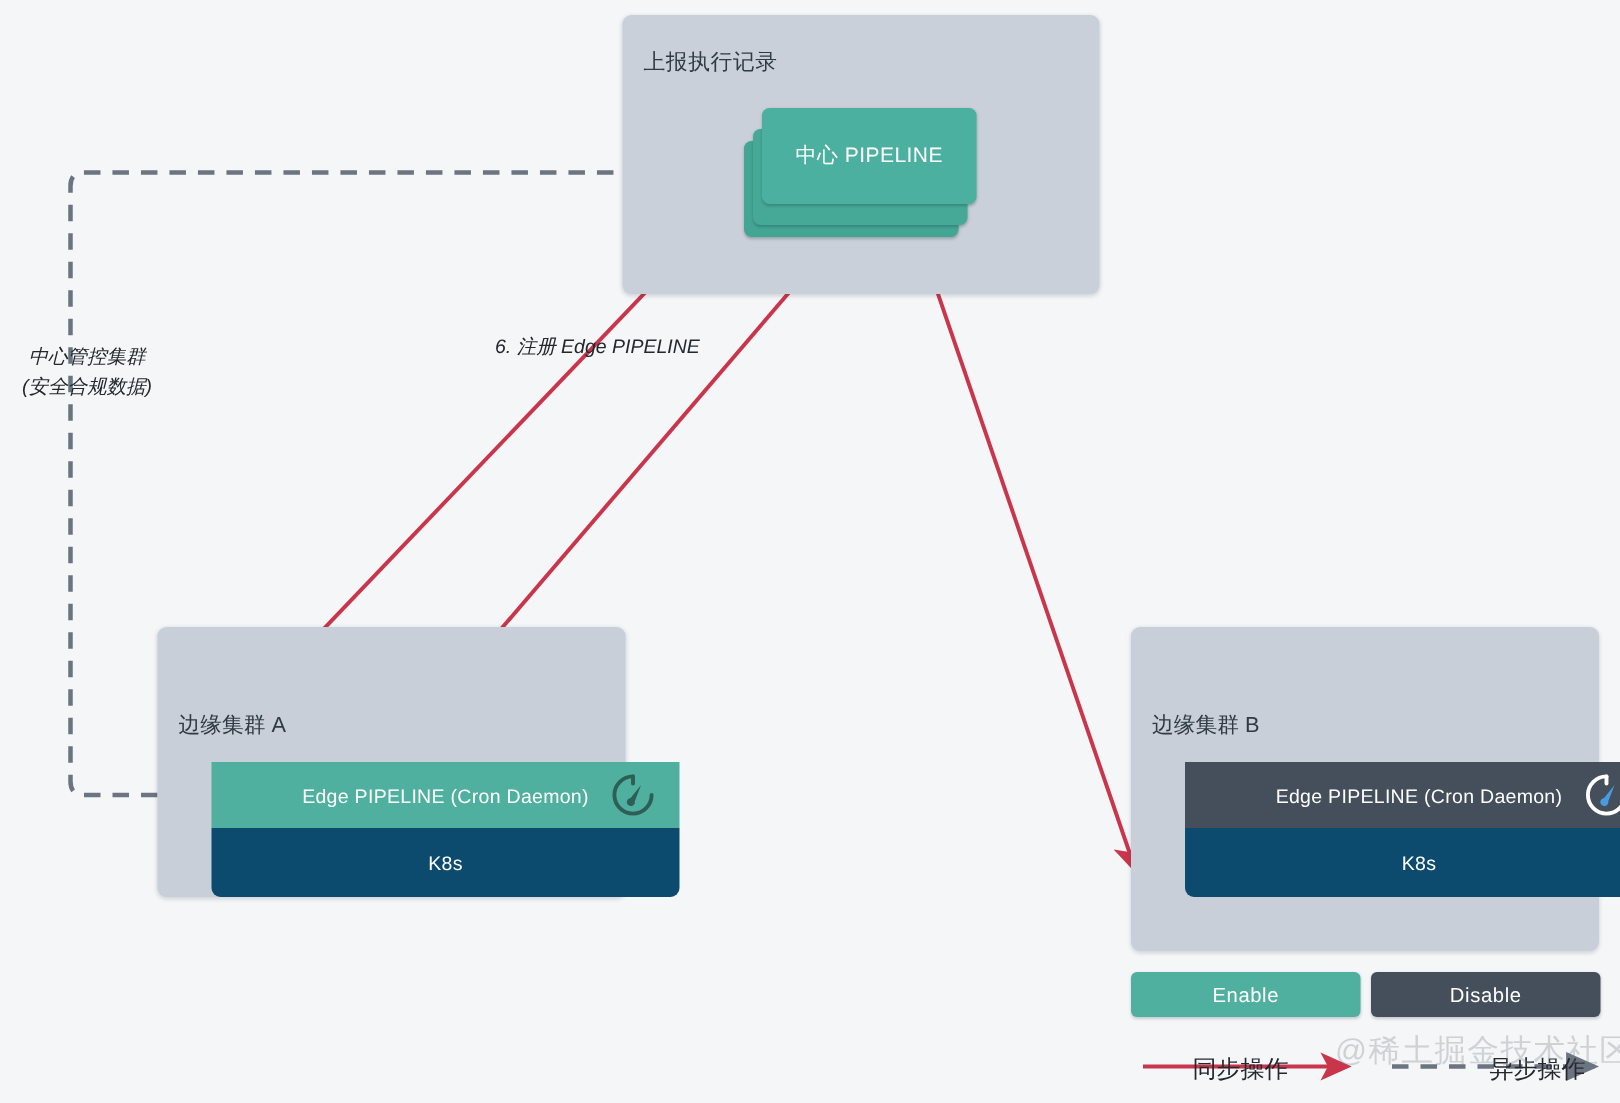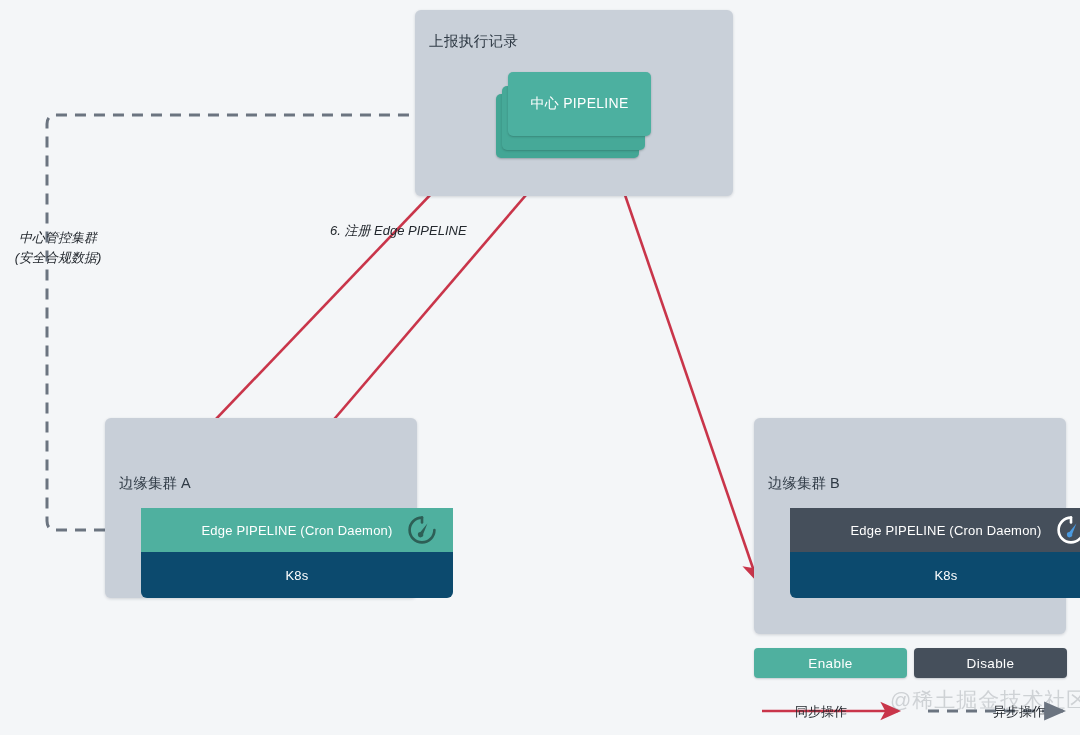--- a/index.html
+++ b/index.html
@@ -155,21 +155,21 @@
     box-shadow: 0 1px 2px rgba(40,50,65,0.22);
     border: none;
     cursor: pointer;
     font-family: inherit;
   }
   #btn-enable  { left: 754px; background: #4fb09f; }
   #btn-disable { left: 914px; background: #454f5b; }
 
   .legend-text {
     position: absolute;
-    font-size: 13px;
+    font-size: 16px;
     color: #23282e;
     white-space: nowrap;
   }
   #legend-sync-text  { left: 795px; top: 703px; }
   #legend-async-text { left: 961px; top: 703px; margin-left: 32px; }
 
   
   #watermark {
     position: absolute;
     left: 890px; top: 686px;

